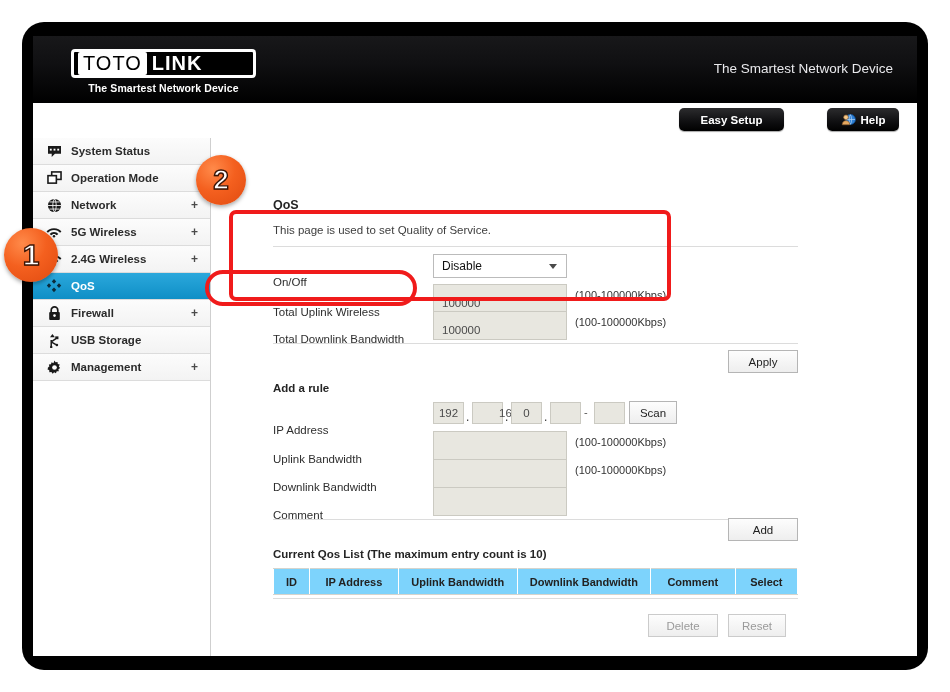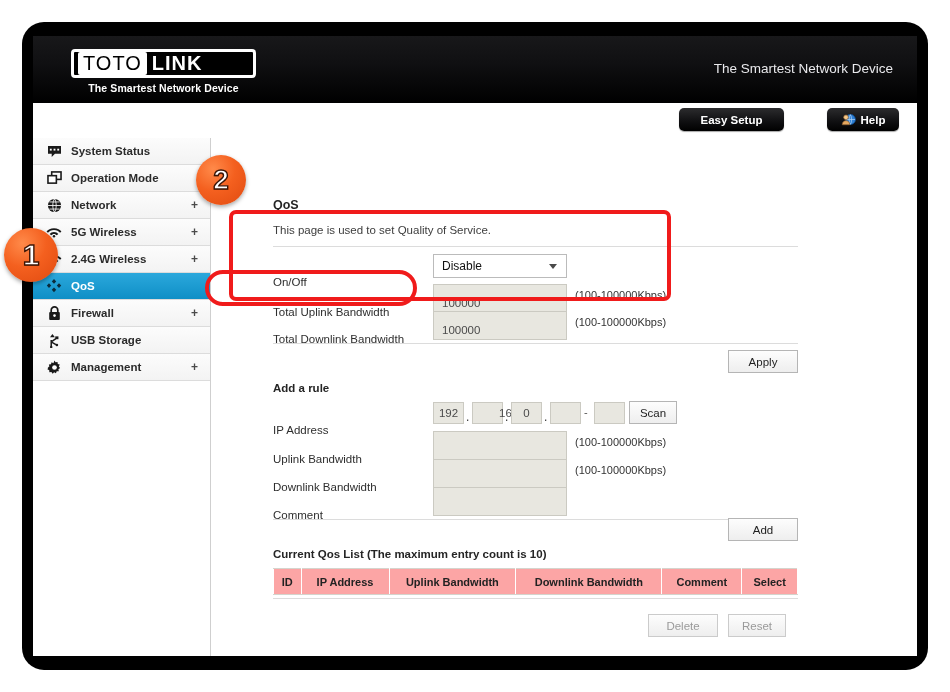--- a/index.html
+++ b/index.html
@@ -209,28 +209,28 @@
     font-size: 11.5px; font-weight: bold; color: #252525;
   }
 
   
   .tbl {
     position: absolute; left: 62px; top: 395px;
     width: 525px;
     border-collapse: collapse;
   }
   .tbl th {
-    background: #fca5a5;
+    background: #7dd3fc;
     border: 1px solid #ffffff;
     border-top: 1px solid #d5d4cd;
     border-bottom: 1px solid #d5d4cd;
     font-size: 11px; color: #222;
     font-weight: bold;
     height: 25px;
-    padding: 0 2px;
+    padding: 0 8px;
   }
 
   
   .redbox {
     position: absolute;
     border: 4px solid #f01b1b;
     border-radius: 7px;
     box-sizing: border-box;
     pointer-events: none;
   }
@@ -404,21 +404,21 @@
 
       <div class="row" style="top:116px; width:470px;">
         <span class="rl">On/Off</span>
         <div class="sel" style="left:160px; top:0;">
           <span>Disable</span>
           <span class="caret"></span>
         </div>
       </div>
 
       <div class="row" style="top:146px; width:470px;">
-        <span class="rl">Total Uplink Bandwidth</span>
+        <span class="rl">Total Uplink Wireless</span>
         <div class="fld" style="left:160px; top:0; width:134px;">100000</div>
         <span class="hintxt" style="left:302px; top:0;">(100-100000Kbps)</span>
       </div>
 
       <div class="row" style="top:173px; width:470px;">
         <span class="rl">Total Downlink Bandwidth</span>
         <div class="fld" style="left:160px; top:0; width:134px;">100000</div>
         <span class="hintxt" style="left:302px; top:0;">(100-100000Kbps)</span>
       </div>
 

